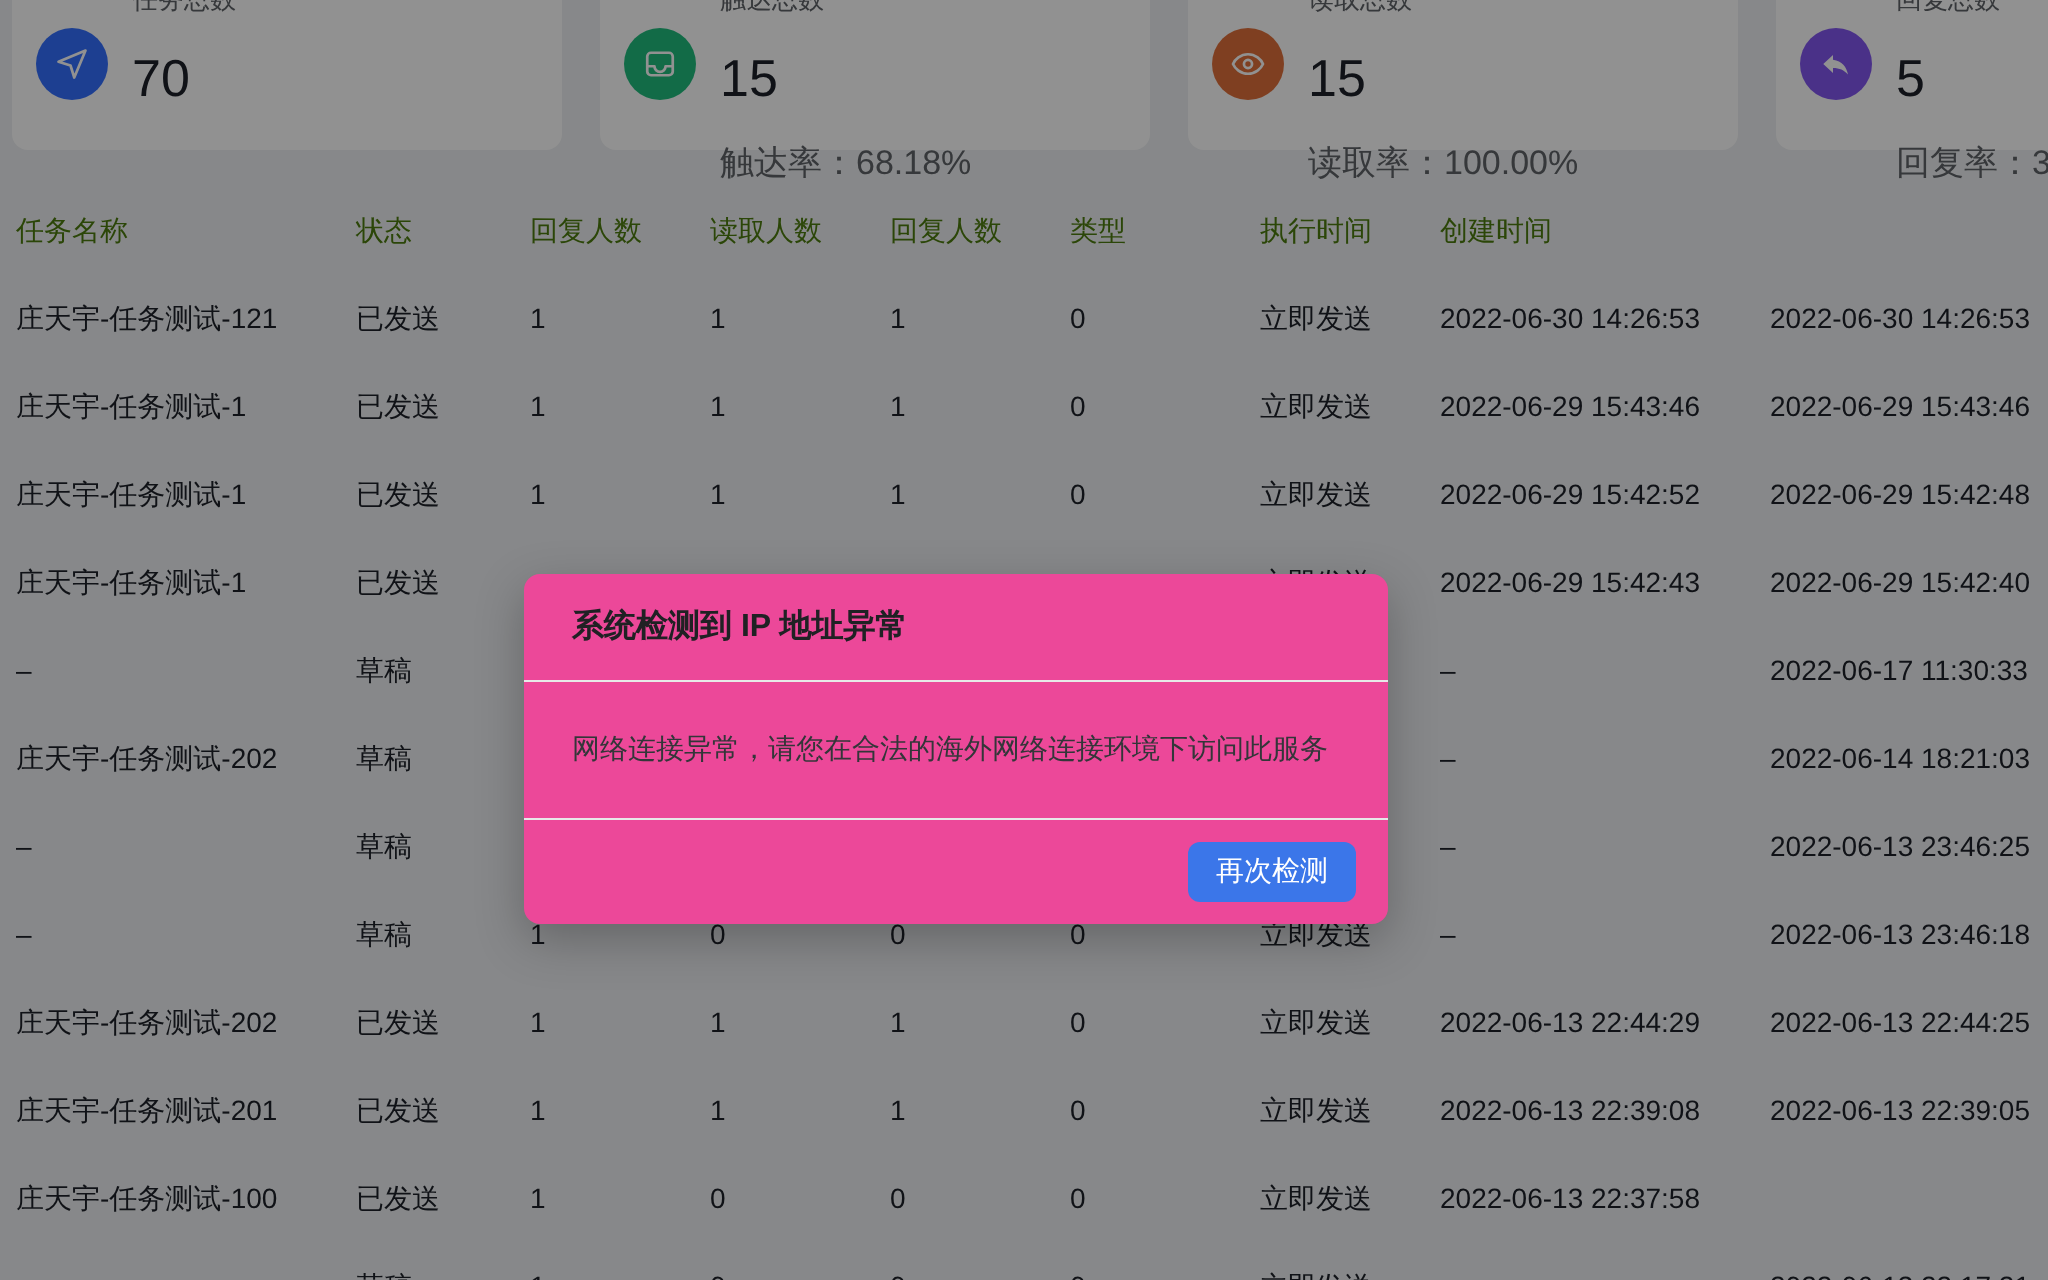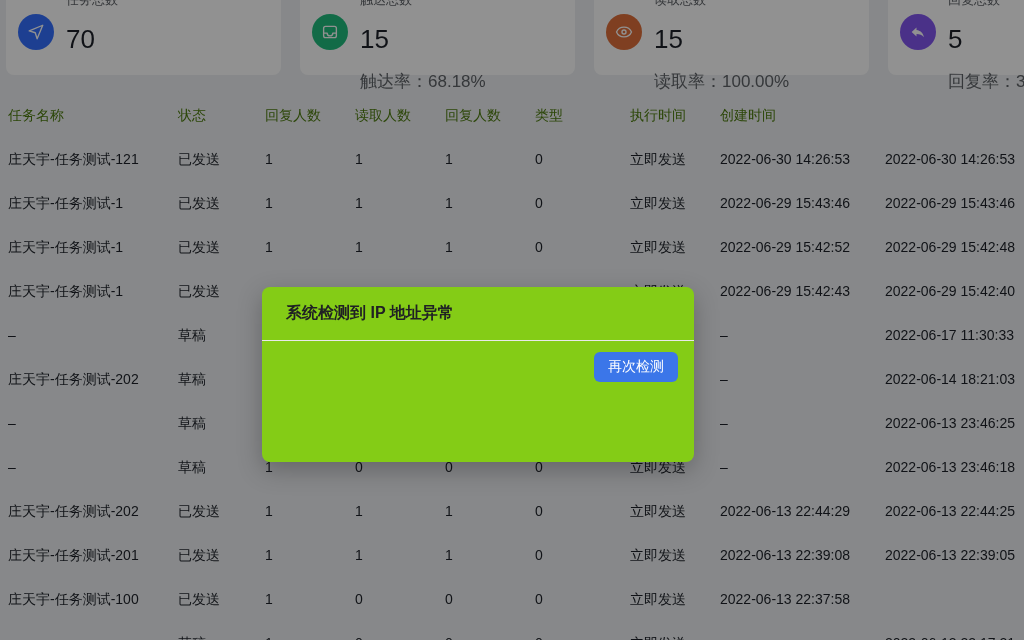--- a/index.html
+++ b/index.html
@@ -40,21 +40,21 @@
   }
   .th { color:#4d7c0f; }
   .td { color:#1d2129; }
 
   
   .overlay {
     position:absolute; inset:0; background:rgba(0,0,0,0.43); z-index:10;
   }
   .modal {
     position:absolute; left:262px; top:287px; width:432px; height:175px;
-    background:#84cc16; border-radius:8px; z-index:20;
+    background:#ec4899; border-radius:8px; z-index:20;
     box-shadow:0 8px 24px rgba(0,0,0,0.25);
     overflow:hidden;
   }
   .modal-header {
     height:54px; padding:0 24px; display:flex; align-items:center;
     border-bottom:1px solid #e8e8e8;
   }
   .modal-title { font-size:16px; font-weight:700; color:#202124; }
   .modal-body {
     height:69px; padding:0 24px; display:flex; align-items:center;
@@ -277,16 +277,17 @@
   </div>
     </div>
 </div>
 
 <div class="overlay"></div>
 
 <div class="modal">
   <div class="modal-header">
     <span class="modal-title">系统检测到 IP 地址异常</span>
   </div>
+  <div class="modal-body">网络连接异常，请您在合法的海外网络连接环境下访问此服务</div>
   <div class="modal-footer">
     <button class="modal-button" style="background: rgb(59, 118, 233); font-family: Liberation Serif, serif;">再次检测</button>
   </div>
 </div>
 
 </body></html>

